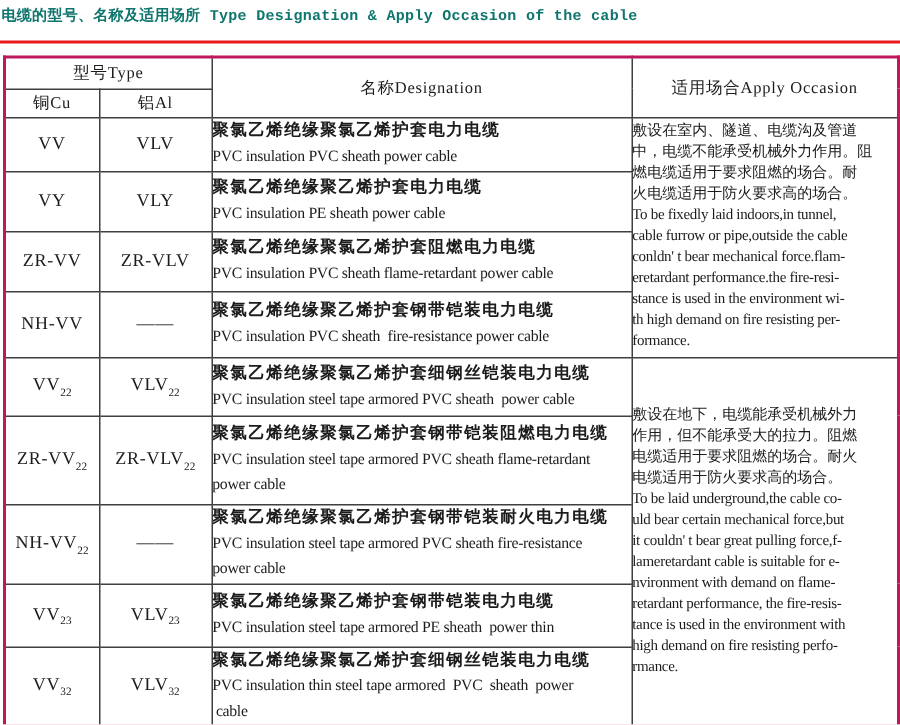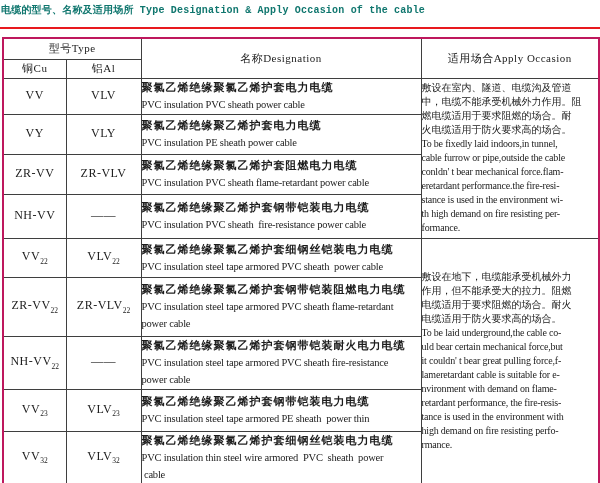--- a/index.html
+++ b/index.html
@@ -148,19 +148,19 @@
         <td class="des">
           <div class="cn">聚氯乙烯绝缘聚乙烯护套钢带铠装电力电缆</div>
           <div class="en">PVC insulation steel tape armored PE sheath  power thin</div>
         </td>
       </tr>
       <tr class="r8">
         <td class="code"><span>VV</span><sub>32</sub></td>
         <td class="code"><span>VLV</span><sub>32</sub></td>
         <td class="des">
           <div class="cn">聚氯乙烯绝缘聚氯乙烯护套细钢丝铠装电力电缆</div>
-          <div class="en">PVC insulation thin steel wire armored  PVC  sheath  power
+          <div class="en">PVC insulation thin steel tape armored  PVC  sheath  power
  cable</div>
         </td>
       </tr>
     </tbody>
   </table>
 </div>
 
 </body></html>

